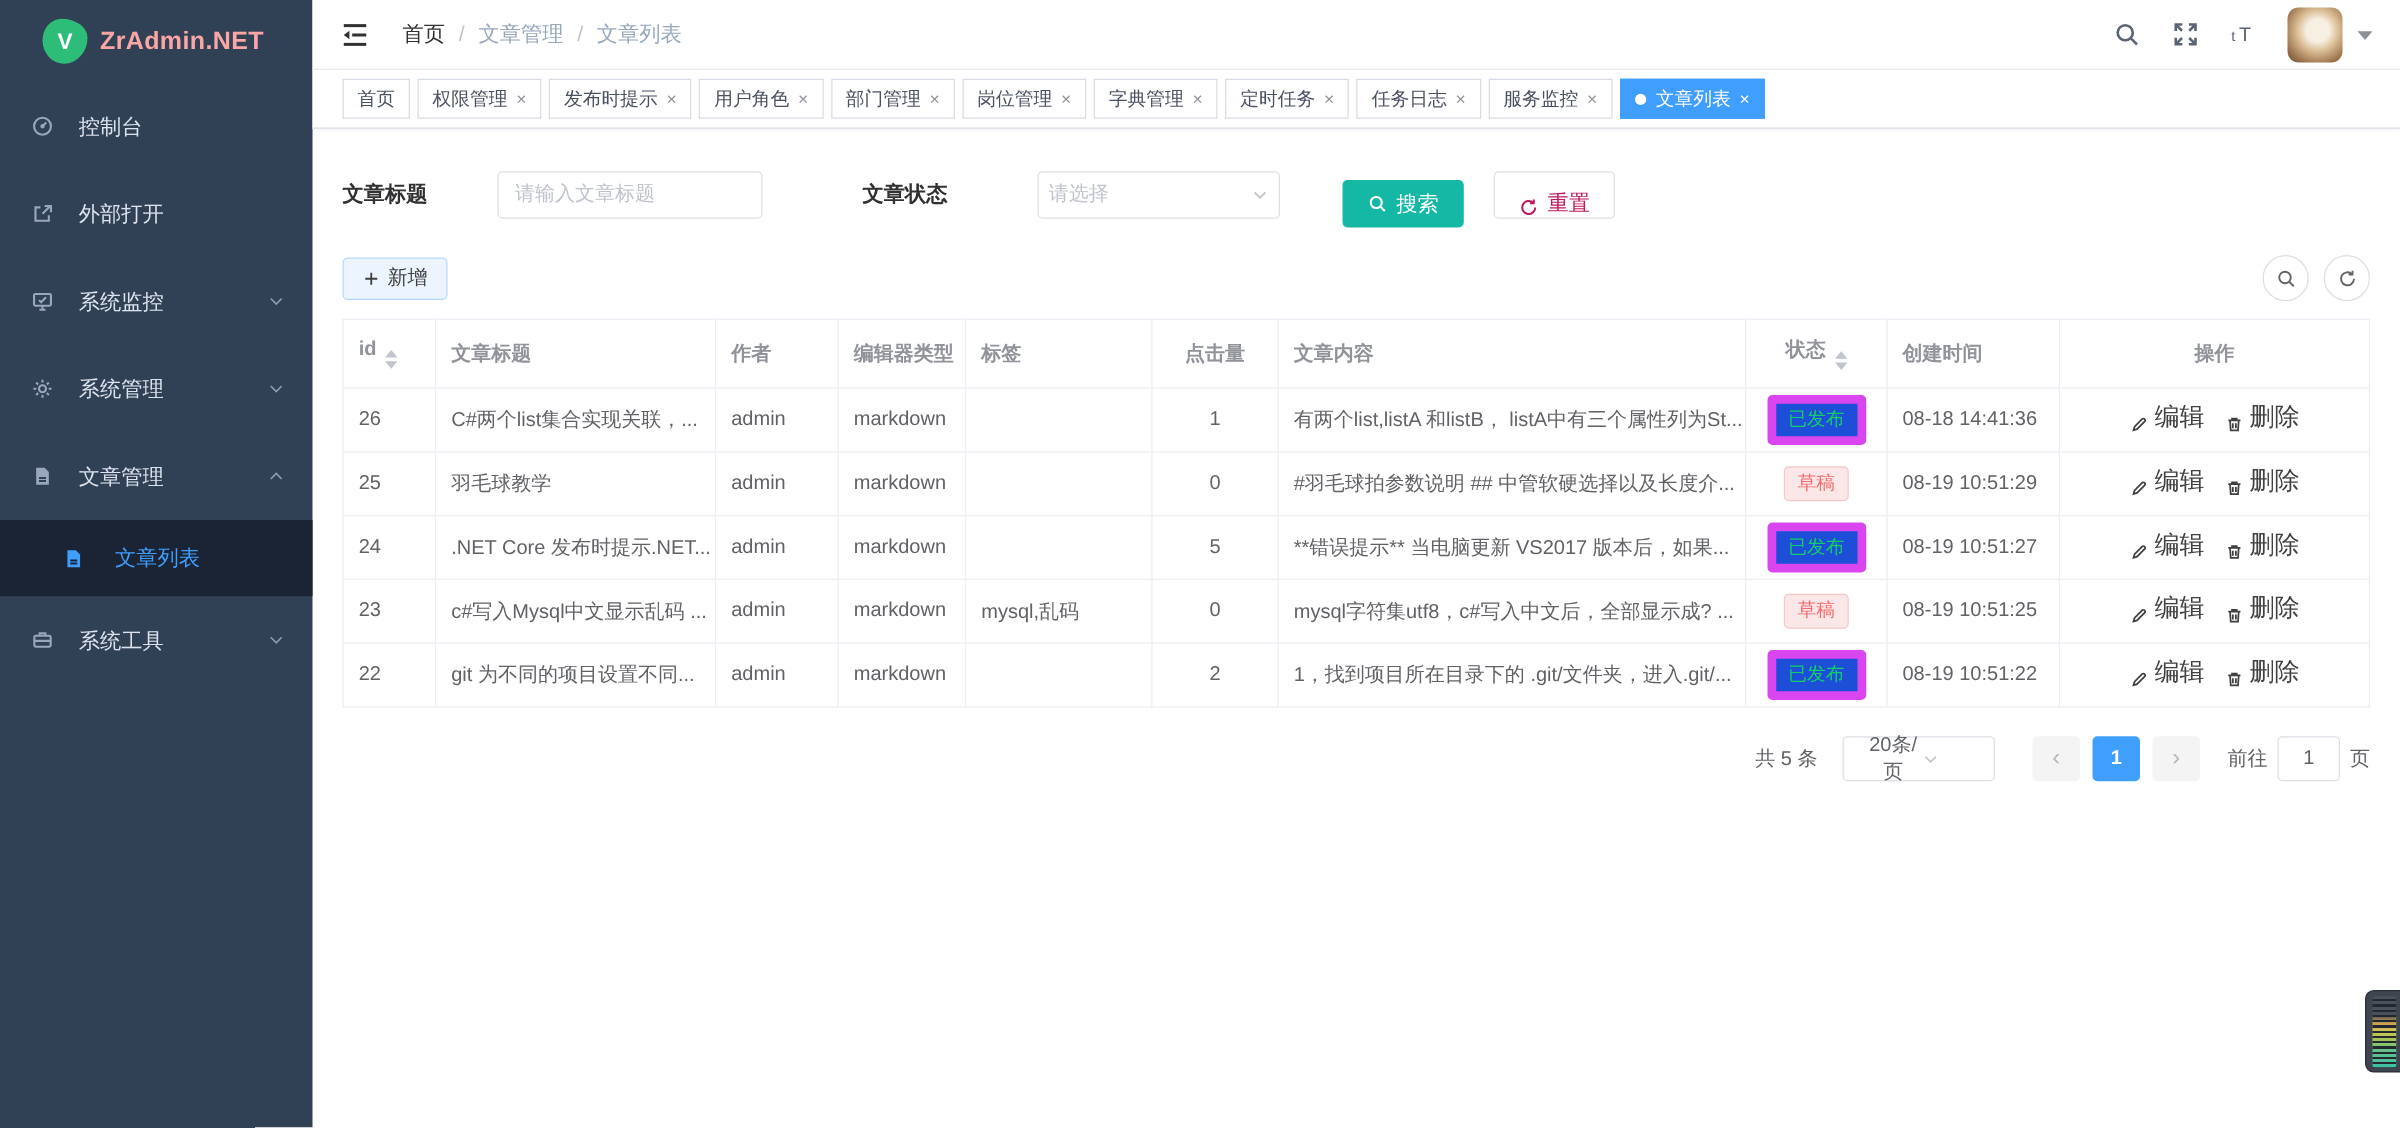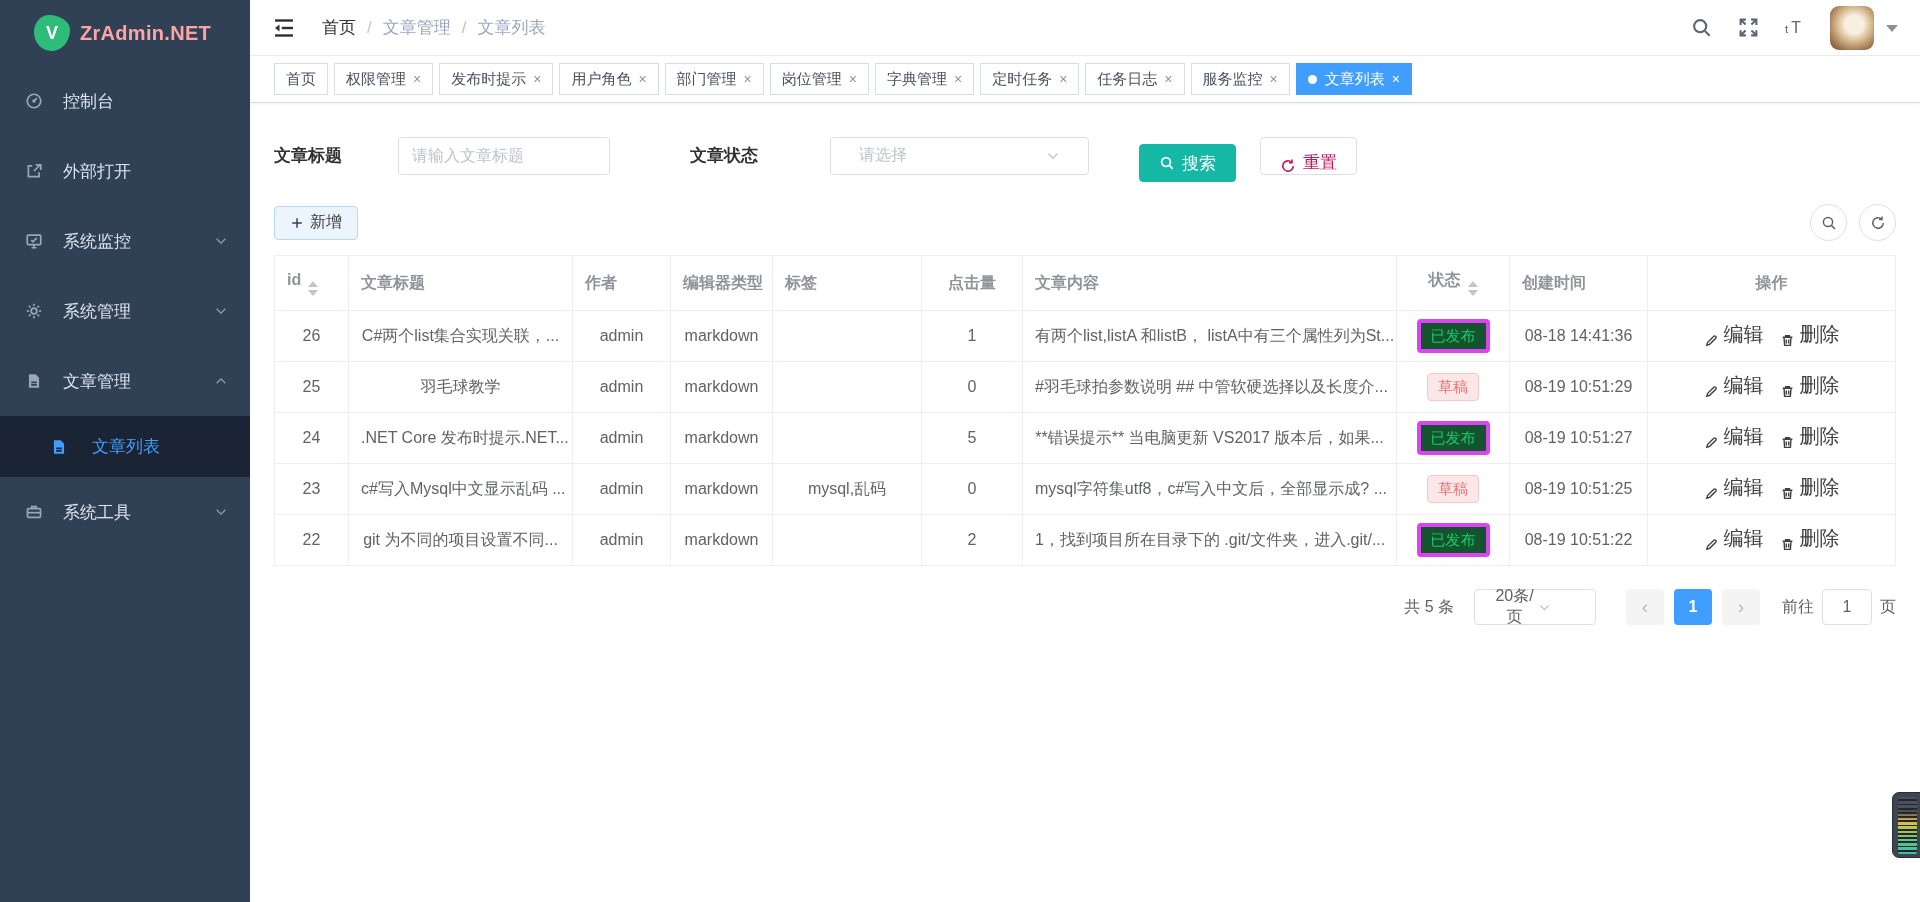--- a/index.html
+++ b/index.html
@@ -56,51 +56,51 @@
   
   .content { padding:26px 24px 0 24px; }
 
   .filter-row { display:flex; align-items:center; }
   .filter-label { font-size:17px; font-weight:bold; color:#303133; white-space:nowrap; }
   .lbl-title { margin-right:56px; }
   .lbl-status { margin-left:80px; margin-right:72px; }
   .text-input { width:212px; height:38px; border:1px solid #dcdfe6; border-radius:4px; padding:0 13px;
     font-size:16px; color:#3b82f6; font-family:inherit; }
   .text-input::placeholder { color:#bfc4cc; }
-  .select { width:259px; height:38px; border:1px solid #dcdfe6; border-radius:4px; padding:0 28px;
+  .select { width:194px; height:38px; border:1px solid #dcdfe6; border-radius:4px; padding:0 8px;
     display:flex; align-items:center; cursor:pointer; background:#fff; }
   .select .sel-placeholder { color:#bfc4cc; font-size:16px; flex:1; }
   .select .sel-arrow { color:#c0c4cc; display:inline-flex; }
   .select .sel-arrow svg { width:14px; height:14px; }
   .btn { height:38px; border-radius:4px; border:1px solid transparent; font-size:17px; font-family:inherit;
     display:inline-flex; align-items:center; padding:0 19px; cursor:pointer; }
   .btn svg { width:16px; height:16px; margin-right:7px; }
   .btn-search { margin-left:50px; background:#15b8a5; border-color:#15b8a5; color:#fff;margin-top:15px; }
   .btn-reset { margin-left:24px; background:#fff; border-color:#dcdfe6; color:#be185d;align-items:flex-end; }
 
   .toolbar-row { margin-top:22px; display:flex; align-items:center; }
   .btn-add { height:34px; font-size:16px; background:#ecf5ff; border-color:#b3d8ff; color:#404040; padding:0 15px; }
   .btn-add svg { width:14px; height:14px; margin-right:6px; }
   .toolbar-right { margin-left:auto; display:flex; gap:12px; }
   .circle-btn { width:37px; height:37px; border-radius:50%; border:1px solid #dcdfe6; background:#fff;
     color:#606266; display:flex; align-items:center; justify-content:center; cursor:pointer; }
   .circle-btn svg { width:16px; height:16px; }
 
   
   table { margin-top:14px; width:1622px; border-collapse:collapse; table-layout:fixed; }
-  th,td { border:1px solid #ebeef5; padding:0 12px; white-space:nowrap; overflow:hidden;text-align:center; }
+  th,td { border:1px solid #ebeef5; padding:0 12px; white-space:nowrap; overflow:hidden; }
   th { height:55px; font-size:16px; color:#909399; font-weight:bold; text-align:left; background:#fff; }
   td { height:51px; font-size:16px; color:#606266; }
   .al-center { text-align:center; }
   .sort { display:inline-flex; flex-direction:column; margin-left:7px; vertical-align:-2px; }
   .sort i { display:block; width:0; height:0; border-left:5px solid transparent; border-right:5px solid transparent; }
   .sort .up { border-bottom:6px solid #c0c4cc; margin-bottom:3px; }
   .sort .down { border-top:6px solid #c0c4cc; }
   .badge { display:inline-block; padding:4px 10px; border-radius:4px; font-size:15px; line-height:1.2; }
-  .badge.published { background:#14532d; color:#13ce66; border:4px solid #d946ef; }
+  .badge.published { background:#1d4ed8; color:#13ce66; border:7px solid #d946ef; }
   .badge.draft { background:#fbe7e7; color:#f56c6c; border:1px solid #f5c8c8; }
   .op-link { color:#404040; text-decoration:none; display:inline-flex; align-items:flex-end; cursor:pointer; font-size:20px; }
   .op-link svg { width:15px; height:15px; margin-right:5px; }
   .op-link + .op-link { margin-left:16px; }
 
   
   .pagination { width:1622px; margin-top:23px; display:flex; align-items:center; justify-content:flex-end; font-size:16px; color:#606266; }
   .pg-total { margin-right:20px; }
   .pg-size { width:122px; height:36px; border:1px solid #dcdfe6; border-radius:4px; display:flex; align-items:center;
     padding:0 10px 0 16px; cursor:pointer; margin-right:30px; }

